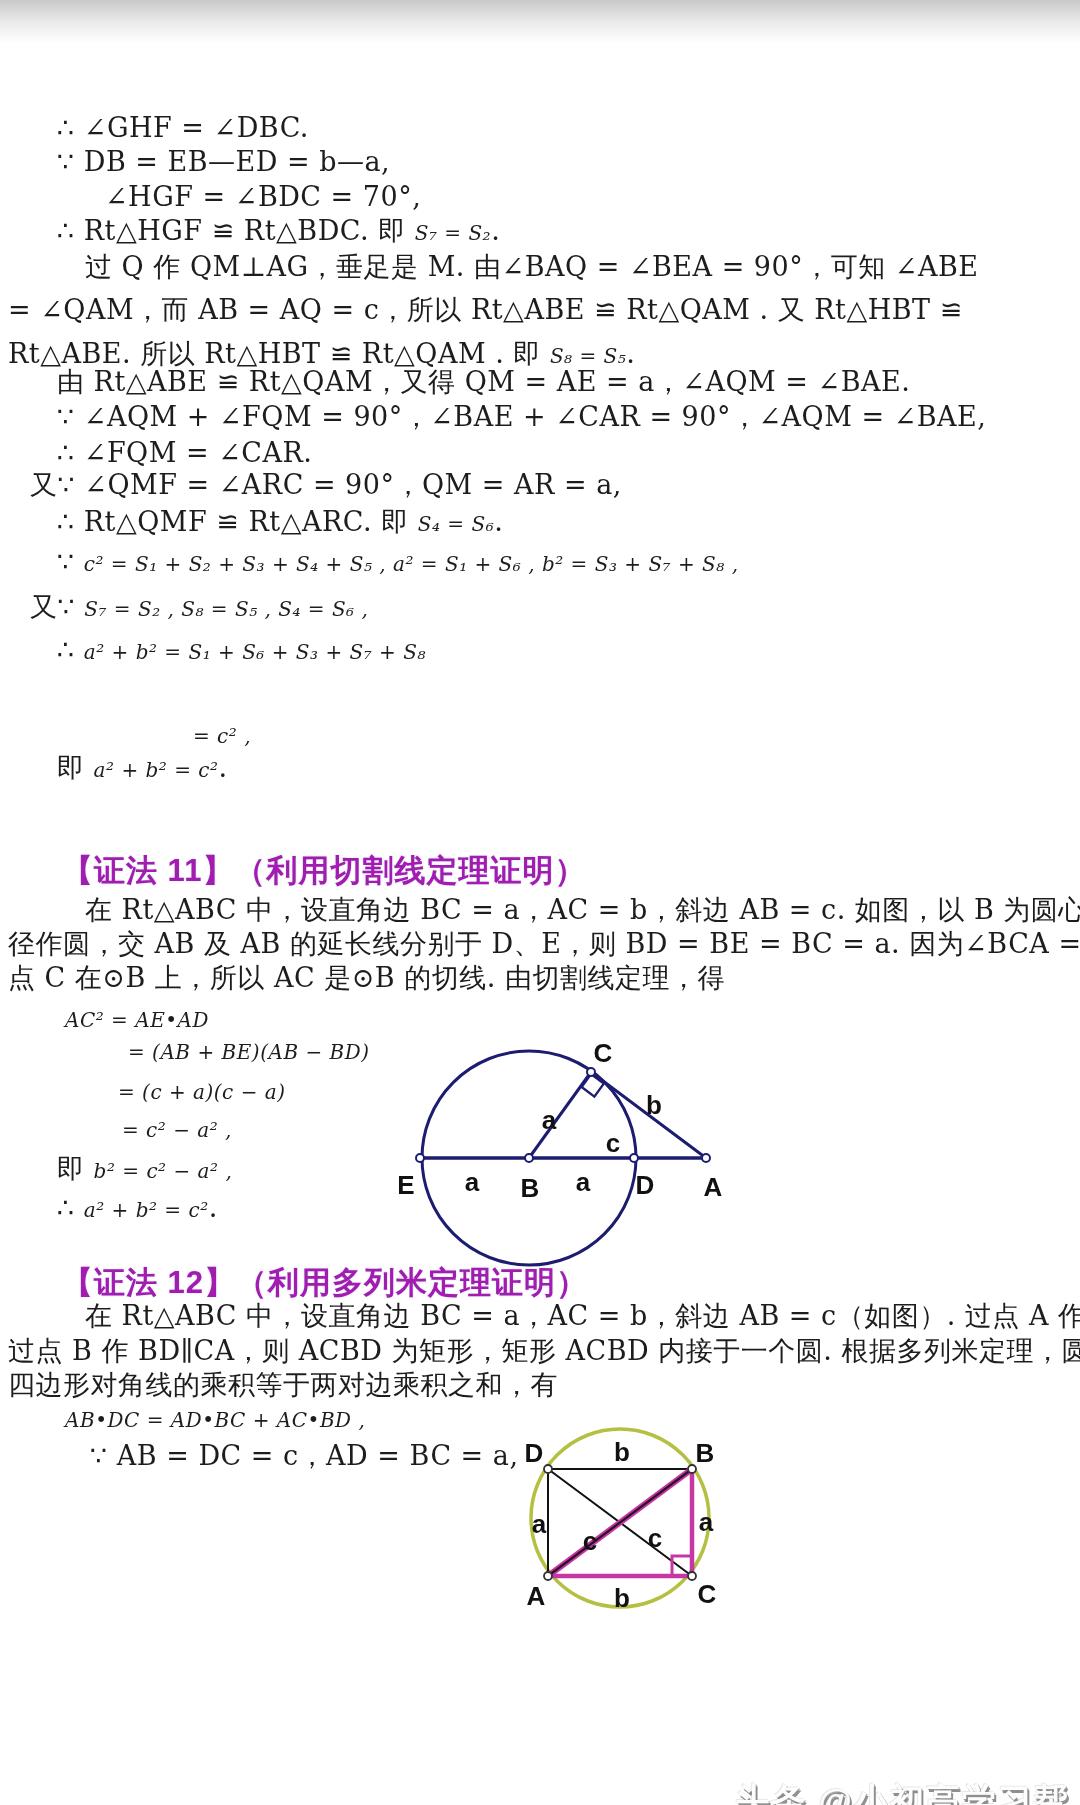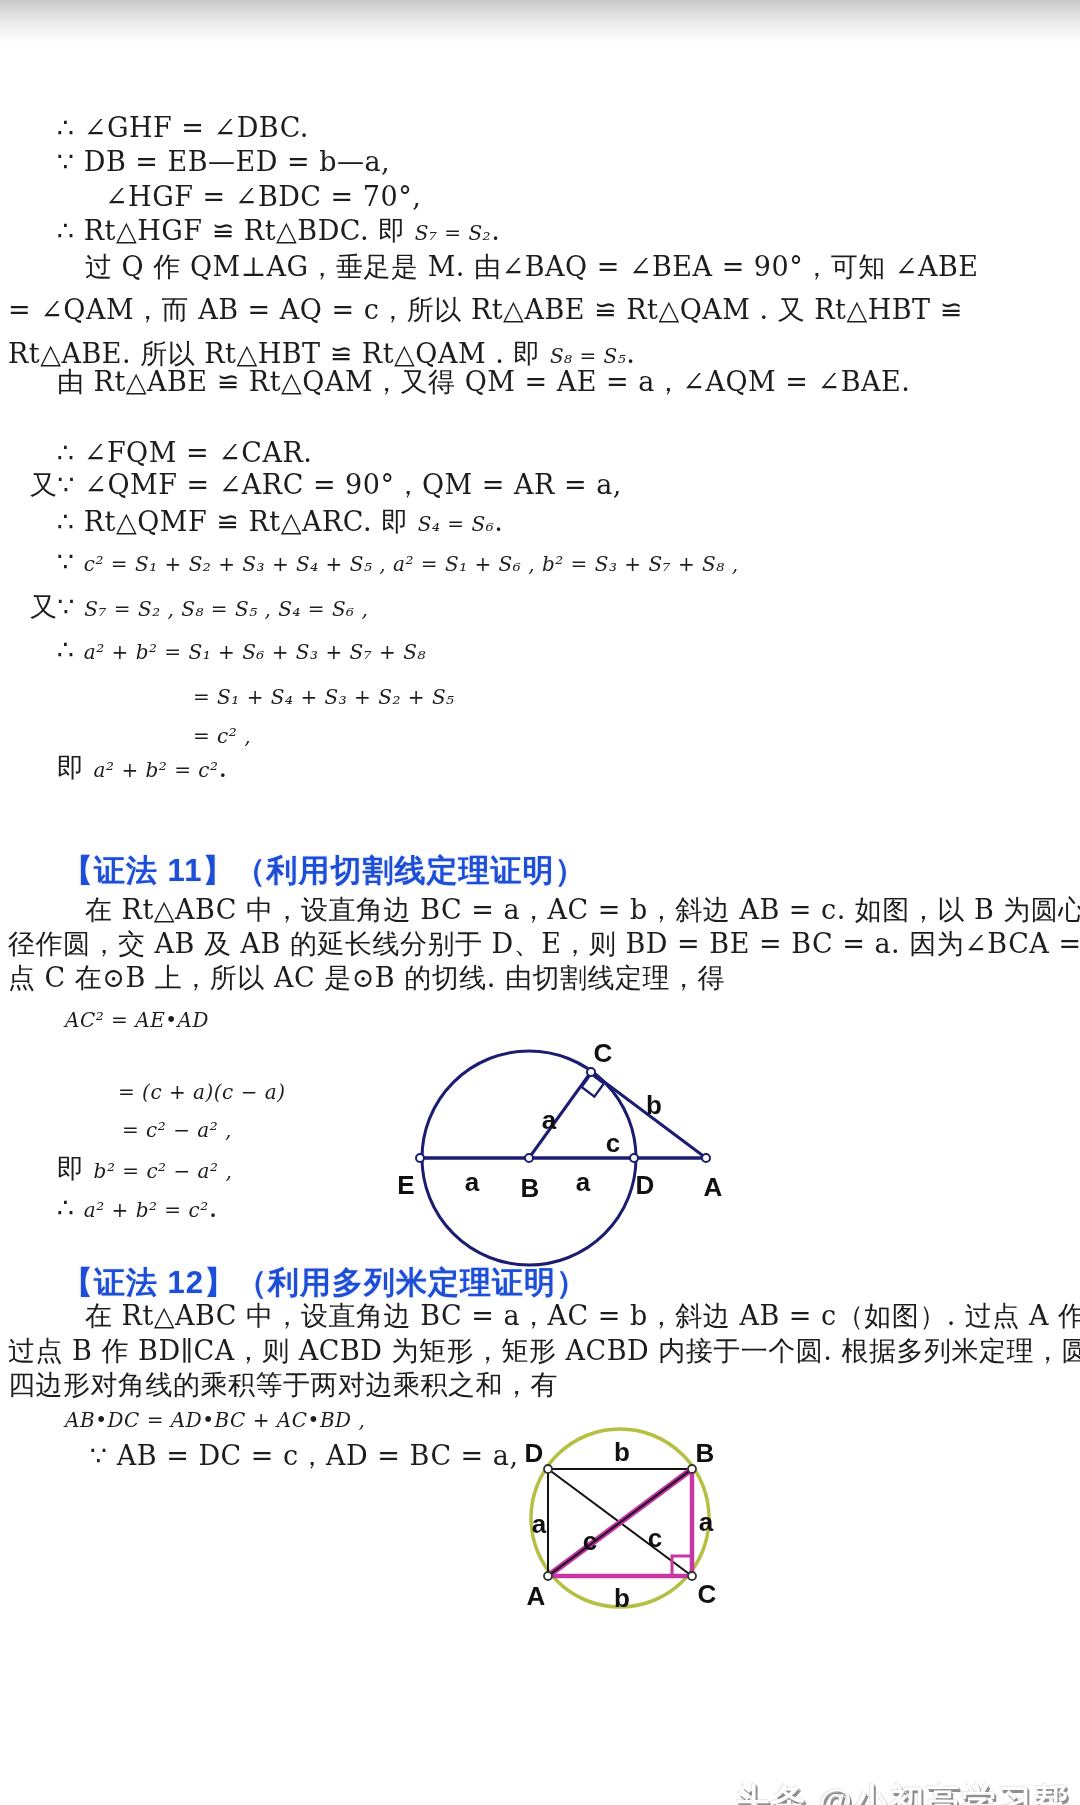--- a/index.html
+++ b/index.html
@@ -13,21 +13,21 @@
   }
   .ln{
     position:absolute;white-space:nowrap;font-size:27px;line-height:32px;color:#1d1d1d;
     letter-spacing:.5px;
   }
   .mt{
     font-family:"DejaVu Serif","DejaVu Sans",serif;font-style:italic;font-size:20px;
     letter-spacing:.5px;
   }
   .heading{
-    position:absolute;white-space:nowrap;font-size:31px;font-weight:bold;color:#1d4ed8;
+    position:absolute;white-space:nowrap;font-size:31px;font-weight:bold;color:#a21caf;
     font-family:"Liberation Sans","DejaVu Sans",sans-serif;letter-spacing:1px;
     text-shadow:0 0 2px rgba(120,140,230,.35);
   }
   .watermark{
     position:absolute;right:10px;top:1736px;white-space:nowrap;
     font-family:"Liberation Sans","DejaVu Sans",sans-serif;font-size:34px;font-weight:bold;
     color:#fdfdfd;text-shadow:2px 3px 0 #8f8f8f,-1px -1px 0 #e8e8e8,1px 1px 0 #aaaaaa;
     letter-spacing:2px;
     margin-top:42px;
   }
@@ -43,36 +43,37 @@
   <div class="top-shadow"></div>
 
   <div class="ln" style="left:57px;top:112px"><span>∴  ∠GHF = ∠DBC.</span></div>
   <div class="ln" style="left:57px;top:146px"><span>∵  DB = EB—ED = b—a,</span></div>
   <div class="ln" style="left:105px;top:181px"><span>∠HGF = ∠BDC = 70°,</span></div>
   <div class="ln" style="left:57px;top:215px"><span>∴ Rt△HGF ≌ Rt△BDC. 即 </span><span class="mt">S₇ = S₂</span><span>.</span></div>
   <div class="ln" style="left:85px;top:251px"><span>过 Q 作 QM⊥AG，垂足是 M. 由∠BAQ = ∠BEA = 90°，可知 ∠ABE</span></div>
   <div class="ln" style="left:8px;top:294px"><span>= ∠QAM，而 AB = AQ = c，所以 Rt△ABE ≌ Rt△QAM . 又 Rt△HBT ≌</span></div>
   <div class="ln" style="left:8px;top:338px"><span>Rt△ABE. 所以 Rt△HBT ≌ Rt△QAM . 即 </span><span class="mt">S₈ = S₅</span><span>.</span></div>
   <div class="ln" style="left:57px;top:366px"><span>由 Rt△ABE ≌ Rt△QAM，又得 QM = AE = a，∠AQM = ∠BAE.</span></div>
+  <div class="ln" style="left:57px;top:401px"><span>∵  ∠AQM + ∠FQM = 90°，∠BAE + ∠CAR = 90°，∠AQM = ∠BAE,</span></div>
   <div class="ln" style="left:57px;top:437px"><span>∴  ∠FQM = ∠CAR.</span></div>
   <div class="ln" style="left:30px;top:469px"><span>又∵  ∠QMF = ∠ARC = 90°，QM = AR = a,</span></div>
   <div class="ln" style="left:57px;top:506px"><span>∴ Rt△QMF ≌ Rt△ARC. 即 </span><span class="mt">S₄ = S₆</span><span>.</span></div>
   <div class="ln" style="left:57px;top:546px"><span>∵  </span><span class="mt">c² = S₁ + S₂ + S₃ + S₄ + S₅ ,  a² = S₁ + S₆ ,  b² = S₃ + S₇ + S₈ ,</span></div>
   <div class="ln" style="left:57px;top:634px"><span>∴  </span><span class="mt">a² + b² = S₁ + S₆ + S₃ + S₇ + S₈</span></div>
   <div class="ln" style="left:30px;top:591px"><span>又∵  </span><span class="mt">S₇ = S₂ ,  S₈ = S₅ ,  S₄ = S₆ ,</span></div>
-  <div class="ln" style="left:193px;top:679px"><span class="mt">= S₁ + S₄ + S₃ + S₂ + S₅</span></div>
   <div class="ln" style="left:193px;top:718px"><span class="mt">= c² ,</span></div>
   <div class="ln" style="left:57px;top:752px"><span>即  </span><span class="mt">a² + b² = c²</span><span>.</span></div>
 
   <div class="heading" style="left:62px;top:850px">【证法 11】（利用切割线定理证明）</div>
 
   <div class="ln" style="left:85px;top:894px"><span>在 Rt△ABC 中，设直角边 BC = a，AC = b，斜边 AB = c. 如图，以 B 为圆心 a 为半</span></div>
   <div class="ln" style="left:8px;top:928px"><span>径作圆，交 AB 及 AB 的延长线分别于 D、E，则 BD = BE = BC = a. 因为∠BCA = 90°，</span></div>
   <div class="ln" style="left:8px;top:962px"><span>点 C 在⊙B 上，所以 AC 是⊙B 的切线. 由切割线定理，得</span></div>
   <div class="ln" style="left:65px;top:1002px"><span class="mt">AC² = AE•AD</span></div>
+  <div class="ln" style="left:128px;top:1034px"><span class="mt">= (AB + BE)(AB − BD)</span></div>
   <div class="ln" style="left:118px;top:1074px"><span class="mt">= (c + a)(c − a)</span></div>
   <div class="ln" style="left:122px;top:1112px"><span class="mt">=  c² − a² ,</span></div>
   <div class="ln" style="left:57px;top:1153px"><span>即  </span><span class="mt">b² = c² − a² ,</span></div>
   <div class="ln" style="left:57px;top:1192px"><span>∴  </span><span class="mt">a² + b² = c²</span><span>.</span></div>
 
   <svg class="fig" style="left:380px;top:1030px" width="360" height="250" viewBox="380 1030 360 250">
     <circle cx="529" cy="1158" r="107" fill="none" stroke="#1c1c70" stroke-width="3"></circle>
     <line x1="420" y1="1158" x2="706" y2="1158" stroke="#1c1c70" stroke-width="3.6"></line>
     <line x1="529" y1="1158" x2="591" y2="1072" stroke="#1c1c70" stroke-width="3"></line>
     <line x1="591" y1="1072" x2="706" y2="1158" stroke="#1c1c70" stroke-width="3"></line>

